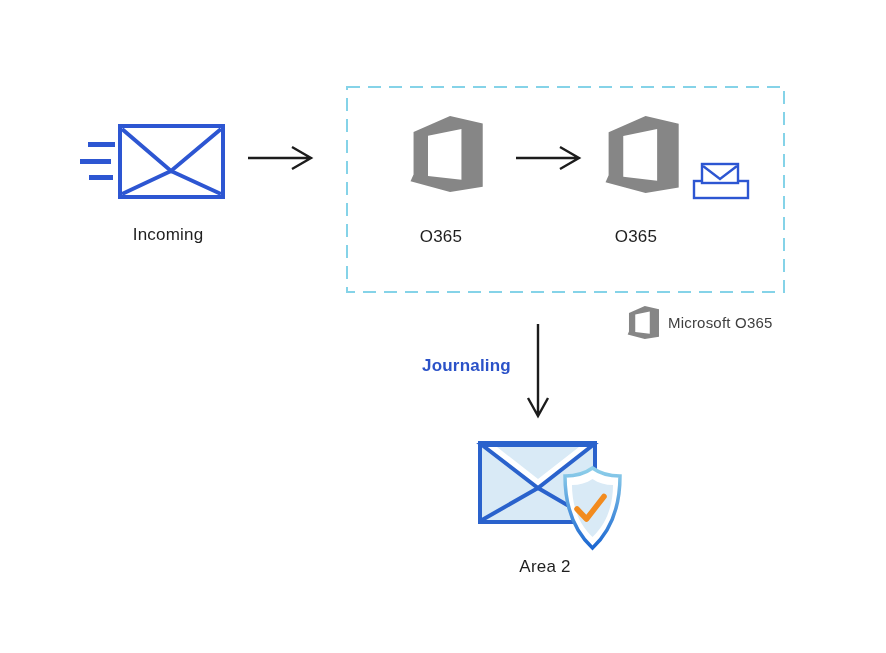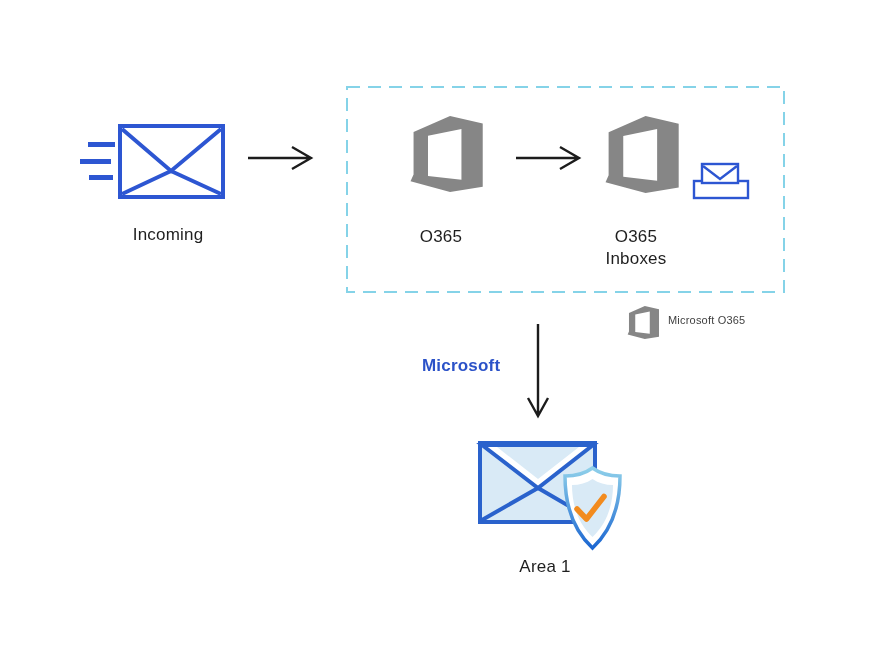--- a/index.html
+++ b/index.html
@@ -10,21 +10,21 @@
   }
   .abs { position:absolute; }
 
   .node-label {
     position:absolute; width:180px; text-align:center;
     font-size:17px; line-height:22px; color:var(--text); letter-spacing:.2px;
   }
   .node-label span { display:block; }
 
   .legend-label {
-    position:absolute; font-size:11px; color:#3f3f3f; letter-spacing:.2px;
+    position:absolute; font-size:15px; color:#3f3f3f; letter-spacing:.2px;
   }
   .journaling-label {
     position:absolute; font-size:17px; font-weight:600;
     color:var(--journaling-blue); letter-spacing:.2px;
   }
 
   
   .speed-line  { fill:var(--envelope-blue); }
   .env-rect    { stroke:var(--envelope-blue); fill:#fff; stroke-width:4; }
   .env-lines   { stroke:var(--envelope-blue); fill:none; stroke-width:4; }
@@ -94,31 +94,30 @@
   </svg>
 
   <div class="node-label" style="left:78px; top:224px">
     <span>Incoming</span>
   </div>
   <div class="node-label" style="left:351px; top:226px">
     <span>O365</span>
   </div>
   <div class="node-label" style="left:546px; top:226px">
     <span>O365</span>
-    <span>Inboxes</span>
   </div>
 
   <div>
     <svg class="abs" style="left:627px; top:301px" width="33" height="43" viewBox="0 0 100 100">
       <use href="#o365g"></use>
     </svg>
     <div class="legend-label" style="left:668px; top:314px">Microsoft O365</div>
   </div>
 
-  <div class="journaling-label" style="left:422px; top:356px">Microsoft</div>
+  <div class="journaling-label" style="left:422px; top:356px">Journaling</div>
 
   <svg class="abs" style="left:526px; top:322px" width="26" height="100" viewBox="0 0 26 100">
     <path class="arrow-line" d="M12 2 L12 93 M2 76 L12 94 L22 76"></path>
   </svg>
 
   <svg class="abs" style="left:475px; top:438px" width="152" height="115" viewBox="0 0 152 115">
     <defs>
       <linearGradient id="shieldGrad" x1="0" y1="0" x2="0" y2="1">
         <stop class="stop-top" offset="0"></stop>
         <stop class="stop-bottom" offset="1"></stop>
@@ -129,16 +128,16 @@
     <path class="a1-flap" d="M7 7 L63 50 L118 7 Z"></path>
     <path class="a1-inset" d="M22 9 L63 41 L104 9 Z"></path>
     <g transform="translate(88,29)">
       <path class="shield-outer" d="M29.5 1 C37 6.5 46 9 57 9 C57 33 52 60 29.5 81 C7 60 2 33 2 9 C13 9 22 6.5 29.5 1 Z"></path>
       <path class="shield-inner" d="M29.5 12 C35.5 16 42.5 18 50 18 C50 35 45.5 55 29.5 70 C13.5 55 9 35 9 18 C16.5 18 23.5 16 29.5 12 Z"></path>
       <path class="check-mark" d="M14 42 L23.5 52 L41 29.5"></path>
     </g>
   </svg>
 
   <div class="node-label" style="left:455px; top:556px">
-    <span>Area 1</span>
+    <span>Area 2</span>
   </div>
 
 </div>
 
 </body></html>

